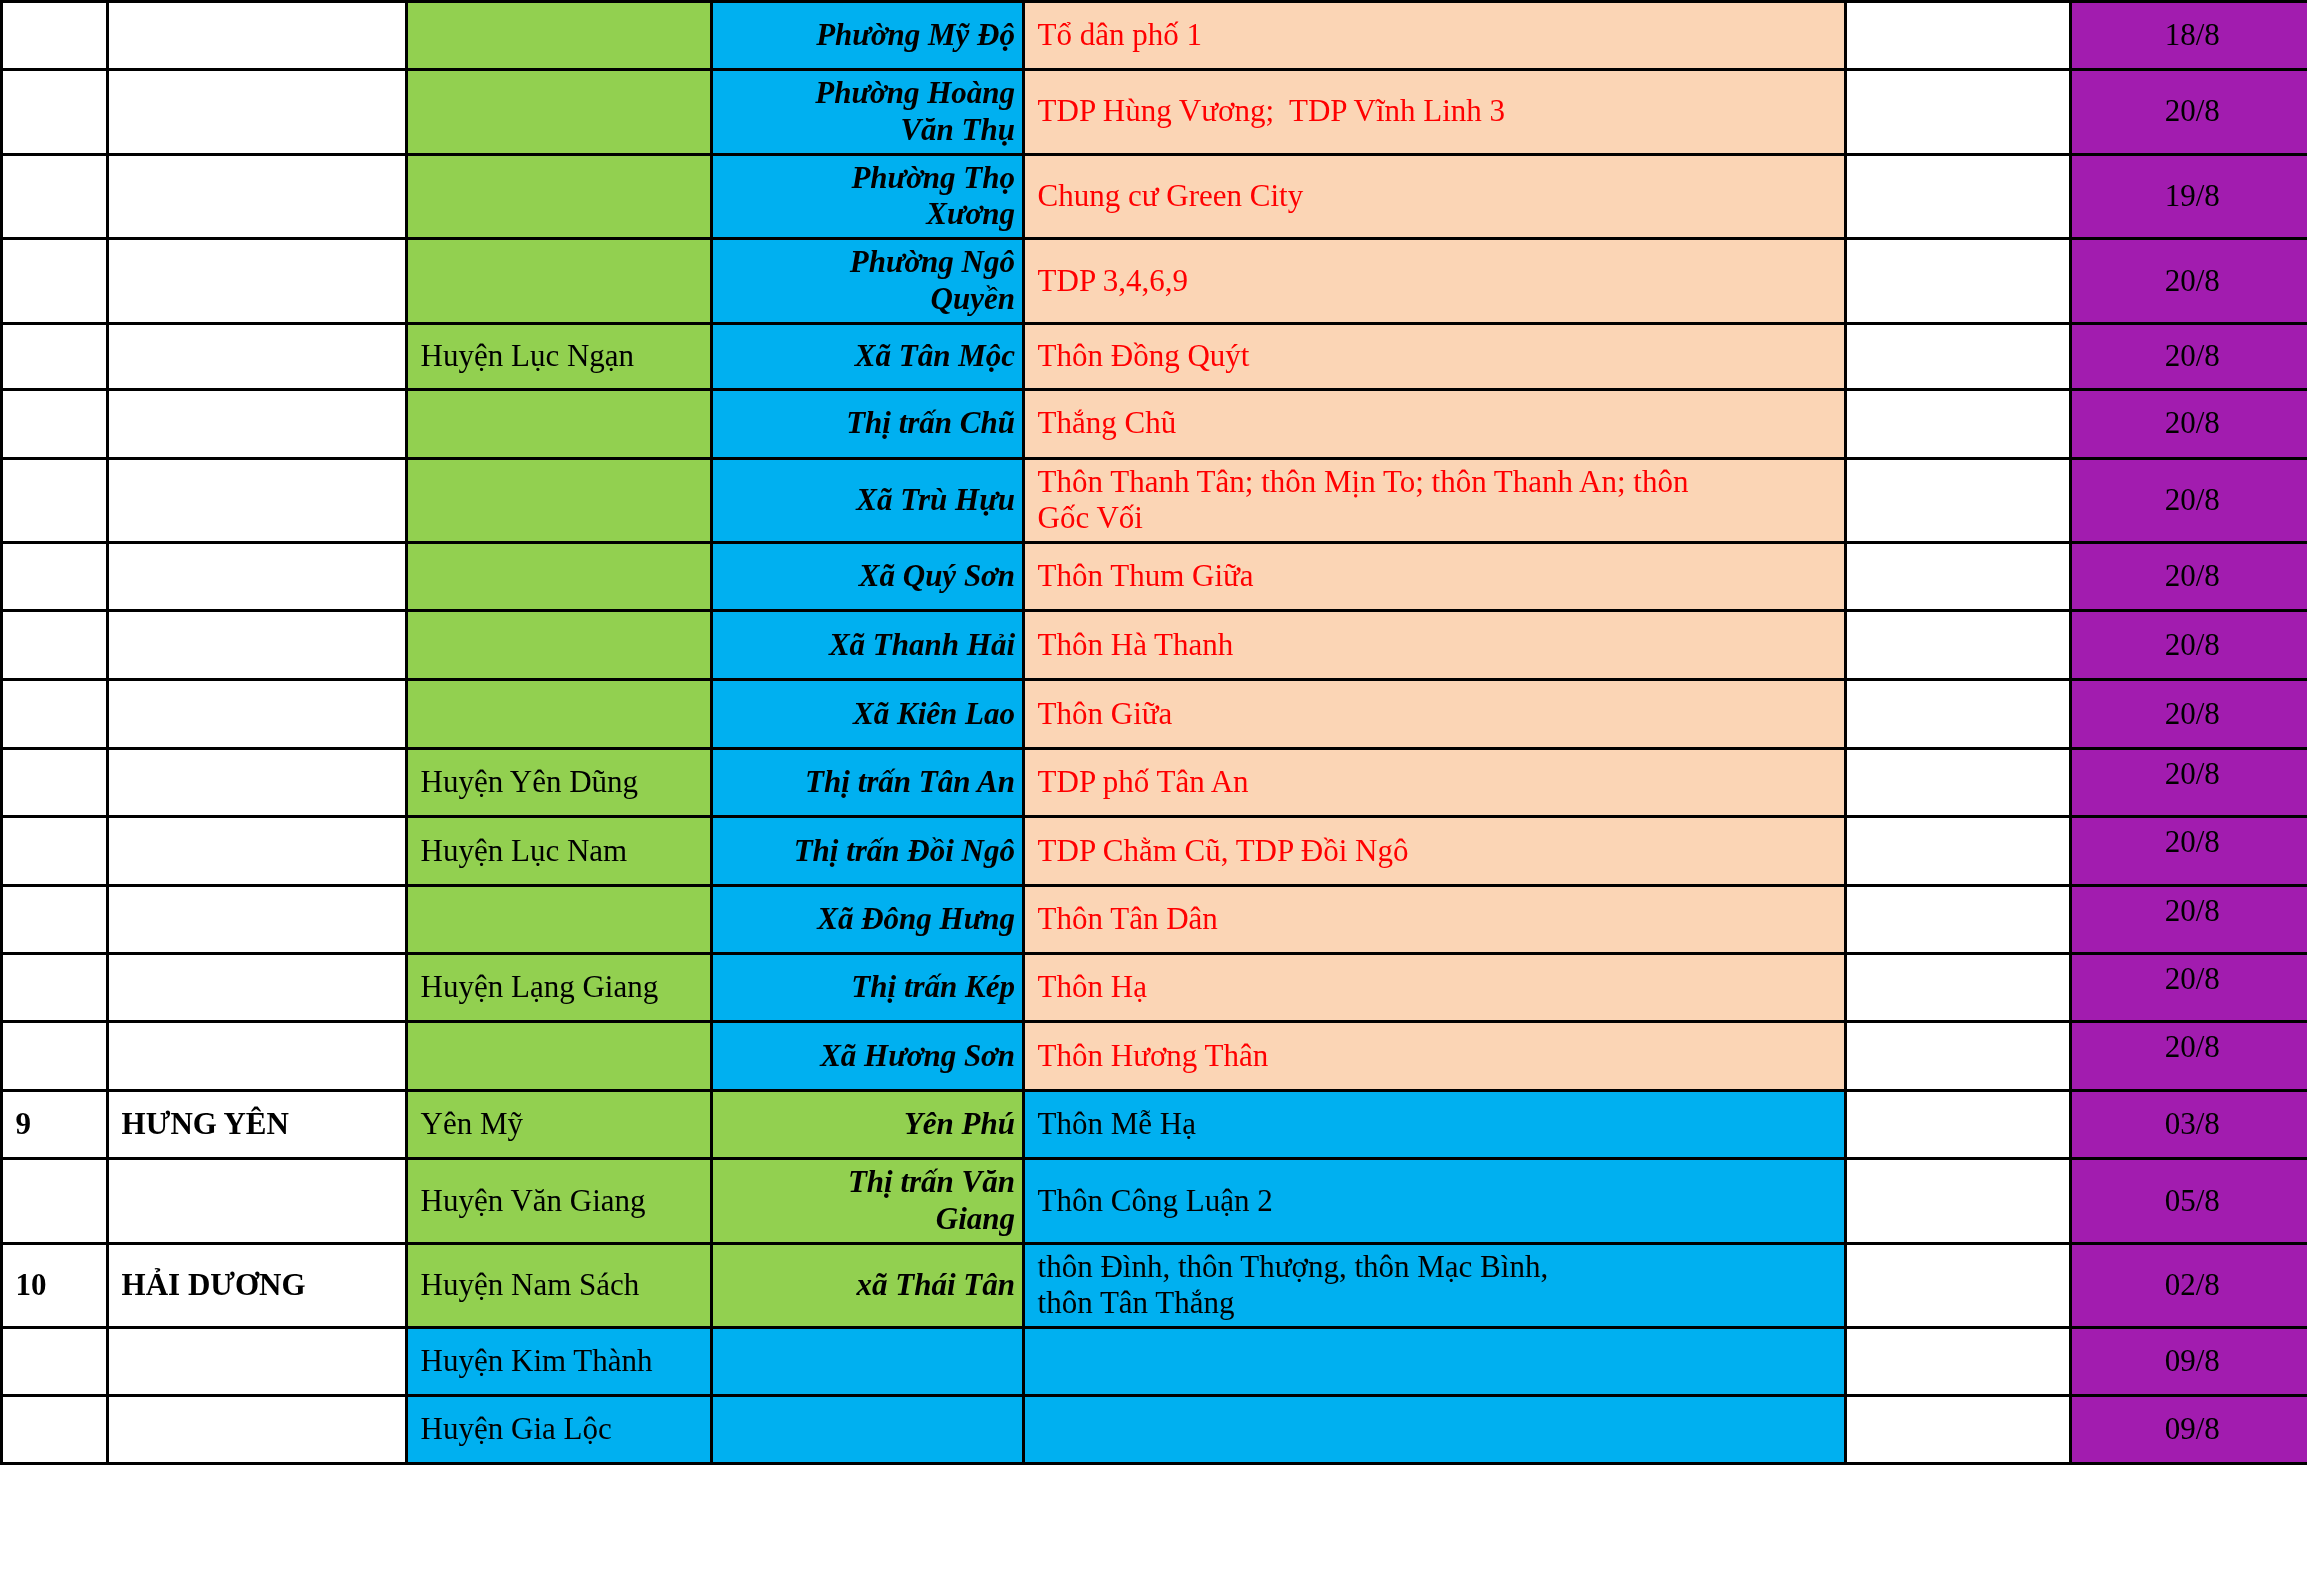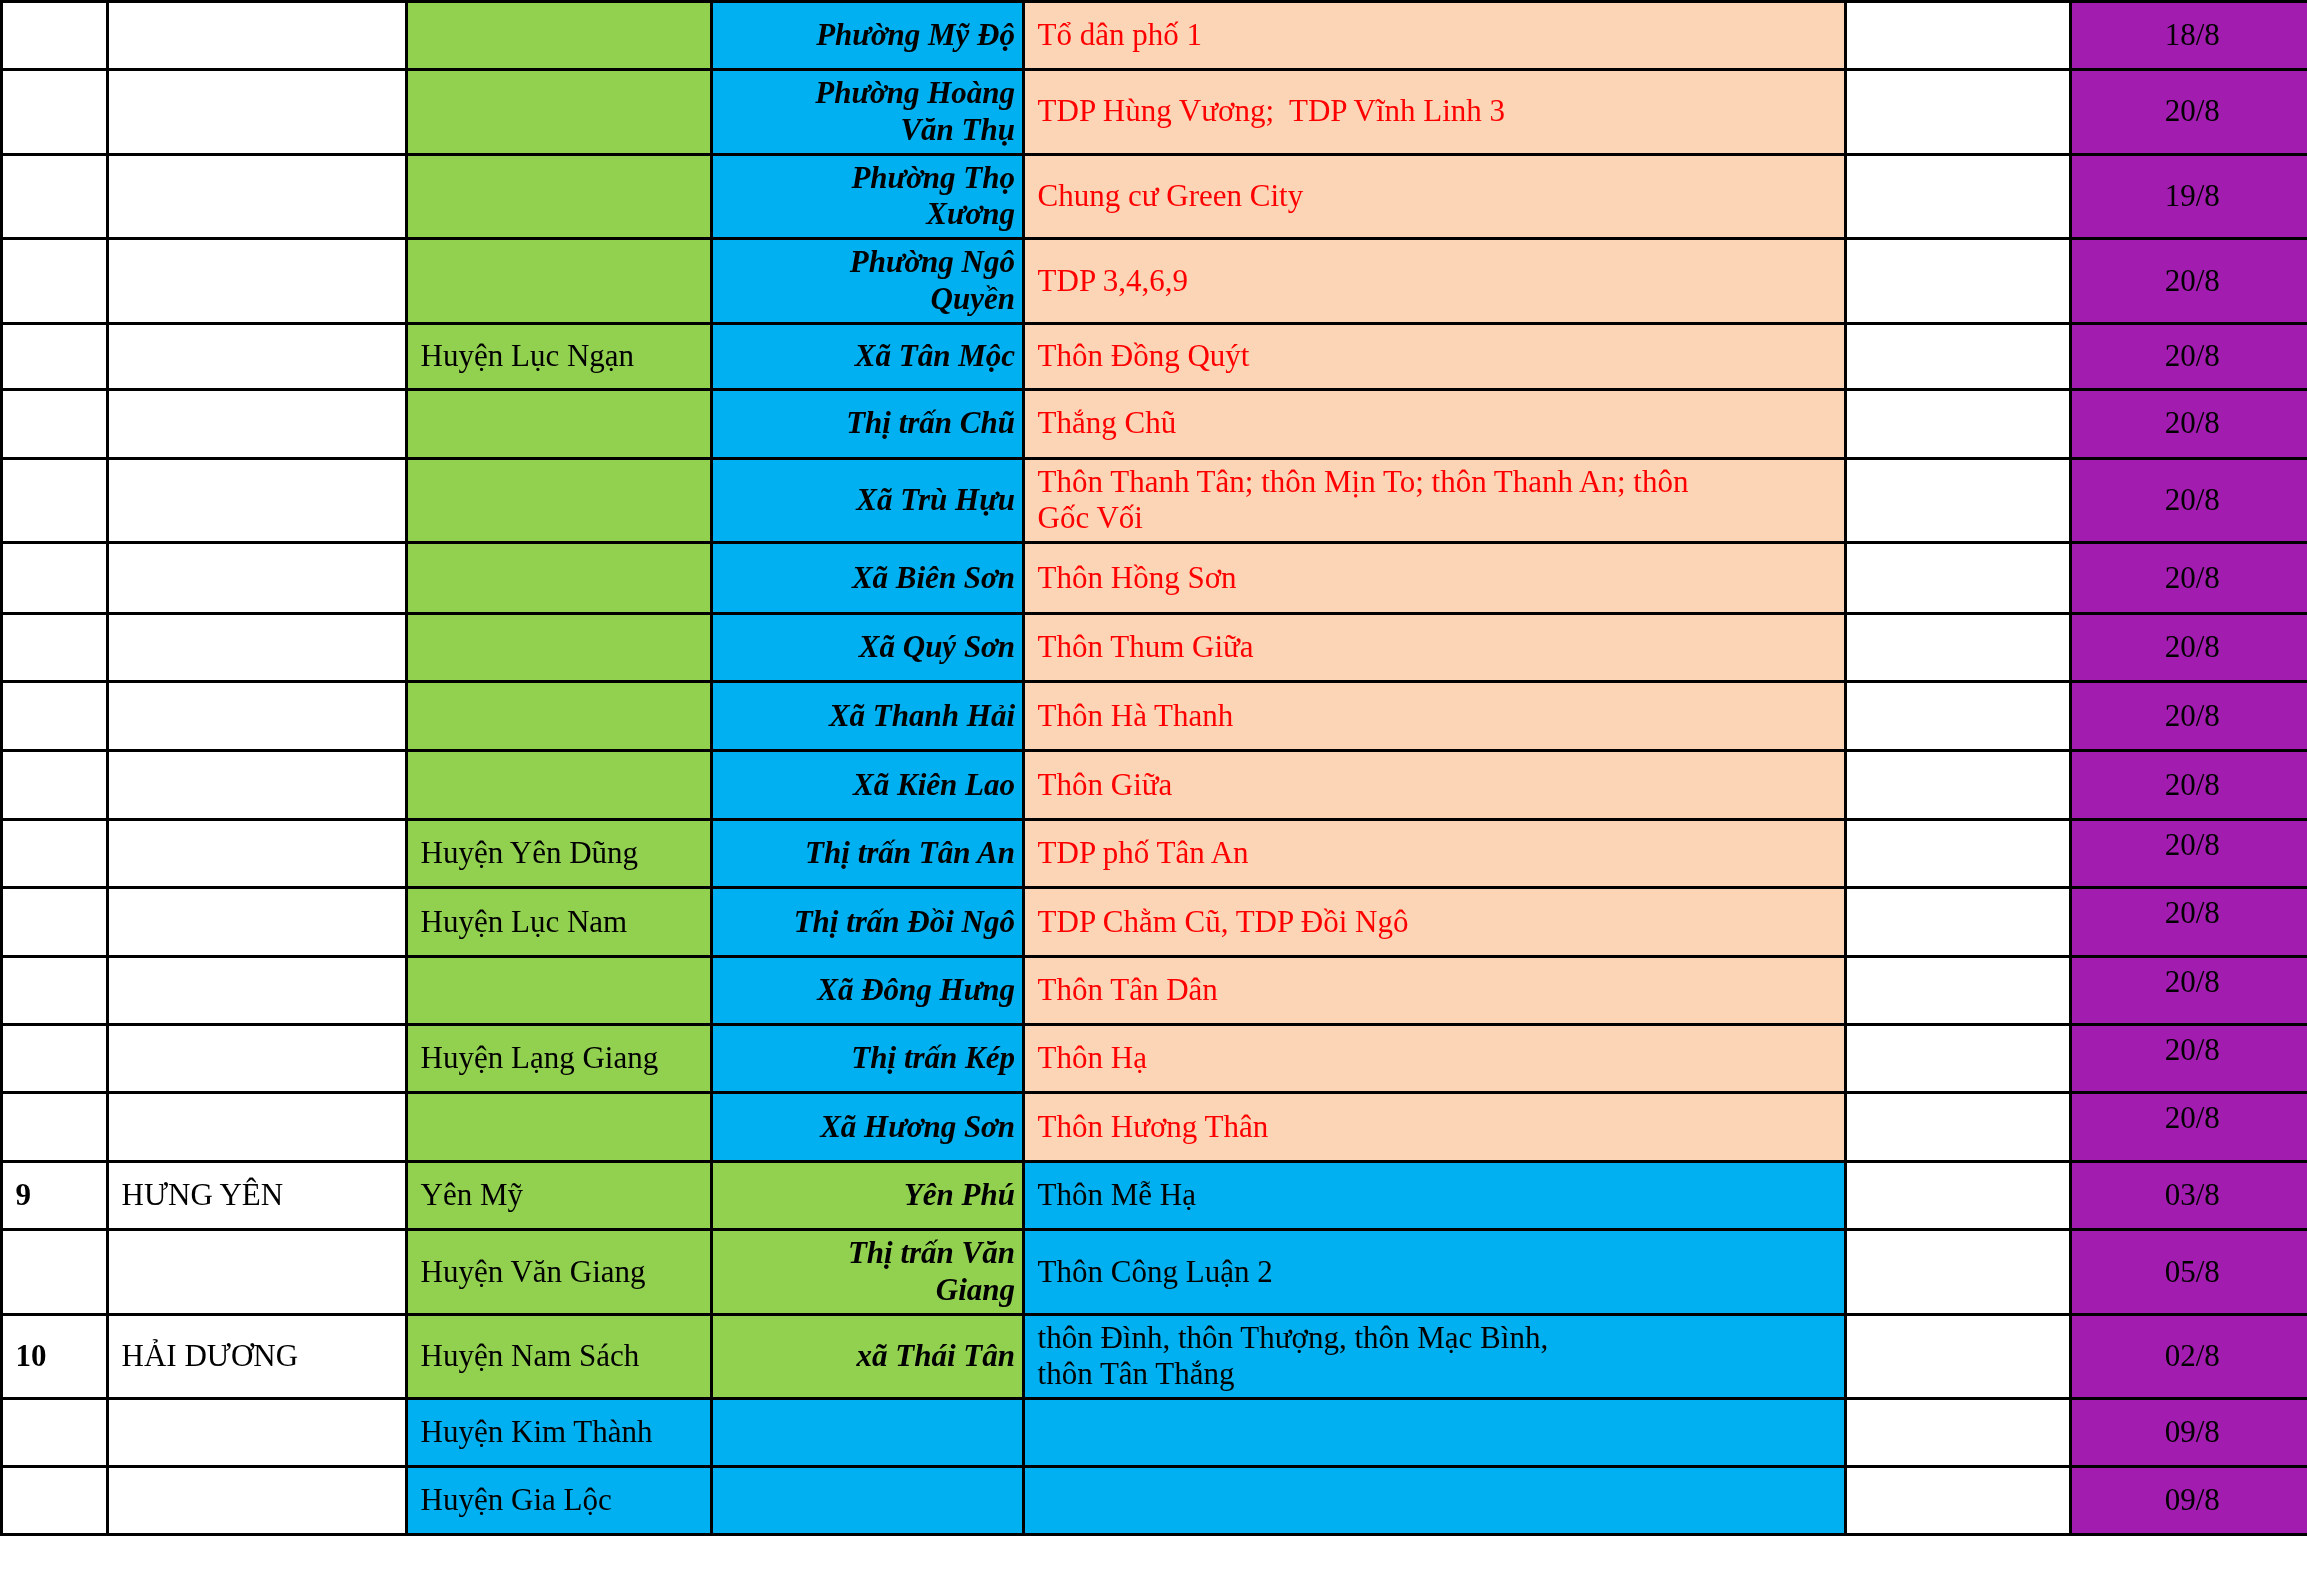--- a/index.html
+++ b/index.html
@@ -29,21 +29,21 @@
     white-space: pre-wrap;
     word-wrap: break-word;
     overflow: hidden;
   }
   td.c-no {
     font-weight: bold;
     padding-left: 18px;
     background: #ffffff;
   }
   td.c-province {
-    font-weight: normal;
+    font-weight: bold;
     font-size: 32px;
     padding-left: 21px;
     background: #ffffff;
   }
   td.c-district {
     padding-left: 12.6px;
   }
   td.c-ward {
     font-weight: bold;
     font-style: italic;
@@ -148,29 +148,20 @@
         <tr style="height: 80px;">
           <td class="c-no"></td>
           <td class="c-province"></td>
           <td class="c-district bg-green"></td>
           <td class="c-ward bg-blue">Xã Trù Hựu</td>
           <td class="c-villages bg-orange txt-red">Thôn Thanh Tân; thôn Mịn To; thôn Thanh An; thôn
 Gốc Vối</td>
           <td class="c-empty"></td>
           <td class="c-date">20/8</td>
         </tr>
-        <tr style="height: 71px;">
-          <td class="c-no"></td>
-          <td class="c-province"></td>
-          <td class="c-district bg-green"></td>
-          <td class="c-ward bg-blue">Xã Biên Sơn</td>
-          <td class="c-villages bg-orange txt-red">Thôn Hồng Sơn</td>
-          <td class="c-empty"></td>
-          <td class="c-date">20/8</td>
-        </tr>
         <tr style="height: 68px;">
           <td class="c-no"></td>
           <td class="c-province"></td>
           <td class="c-district bg-green"></td>
           <td class="c-ward bg-blue">Xã Quý Sơn</td>
           <td class="c-villages bg-orange txt-red">Thôn Thum Giữa</td>
           <td class="c-empty"></td>
           <td class="c-date">20/8</td>
         </tr>
         <tr style="height: 69px;">

